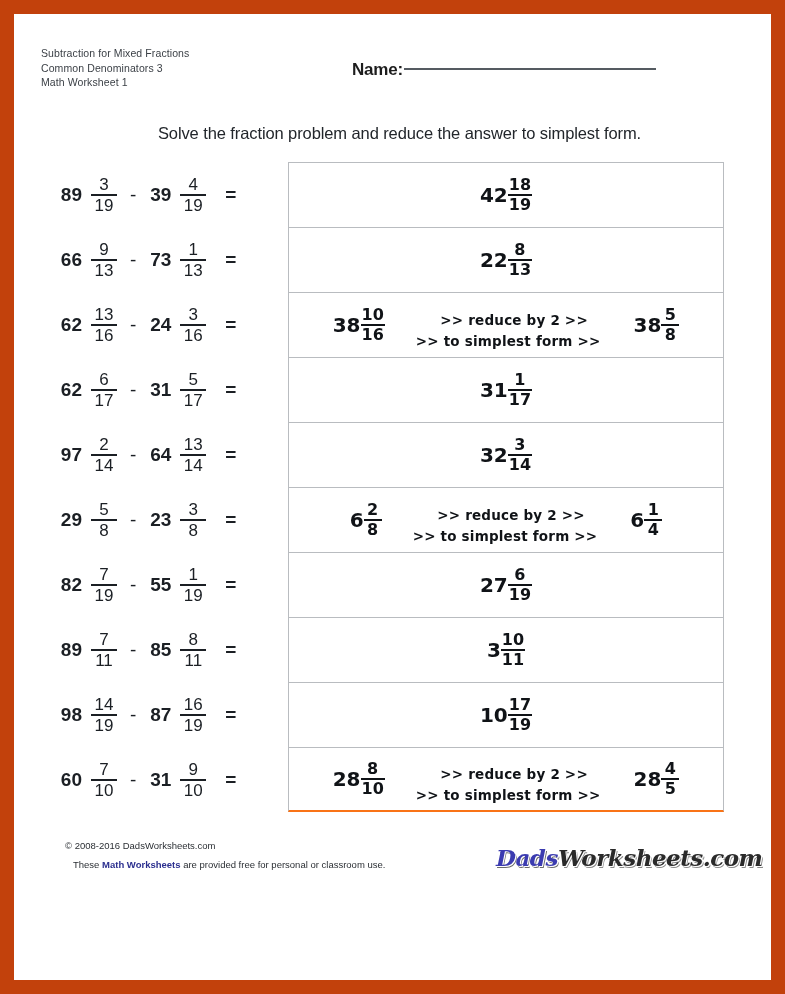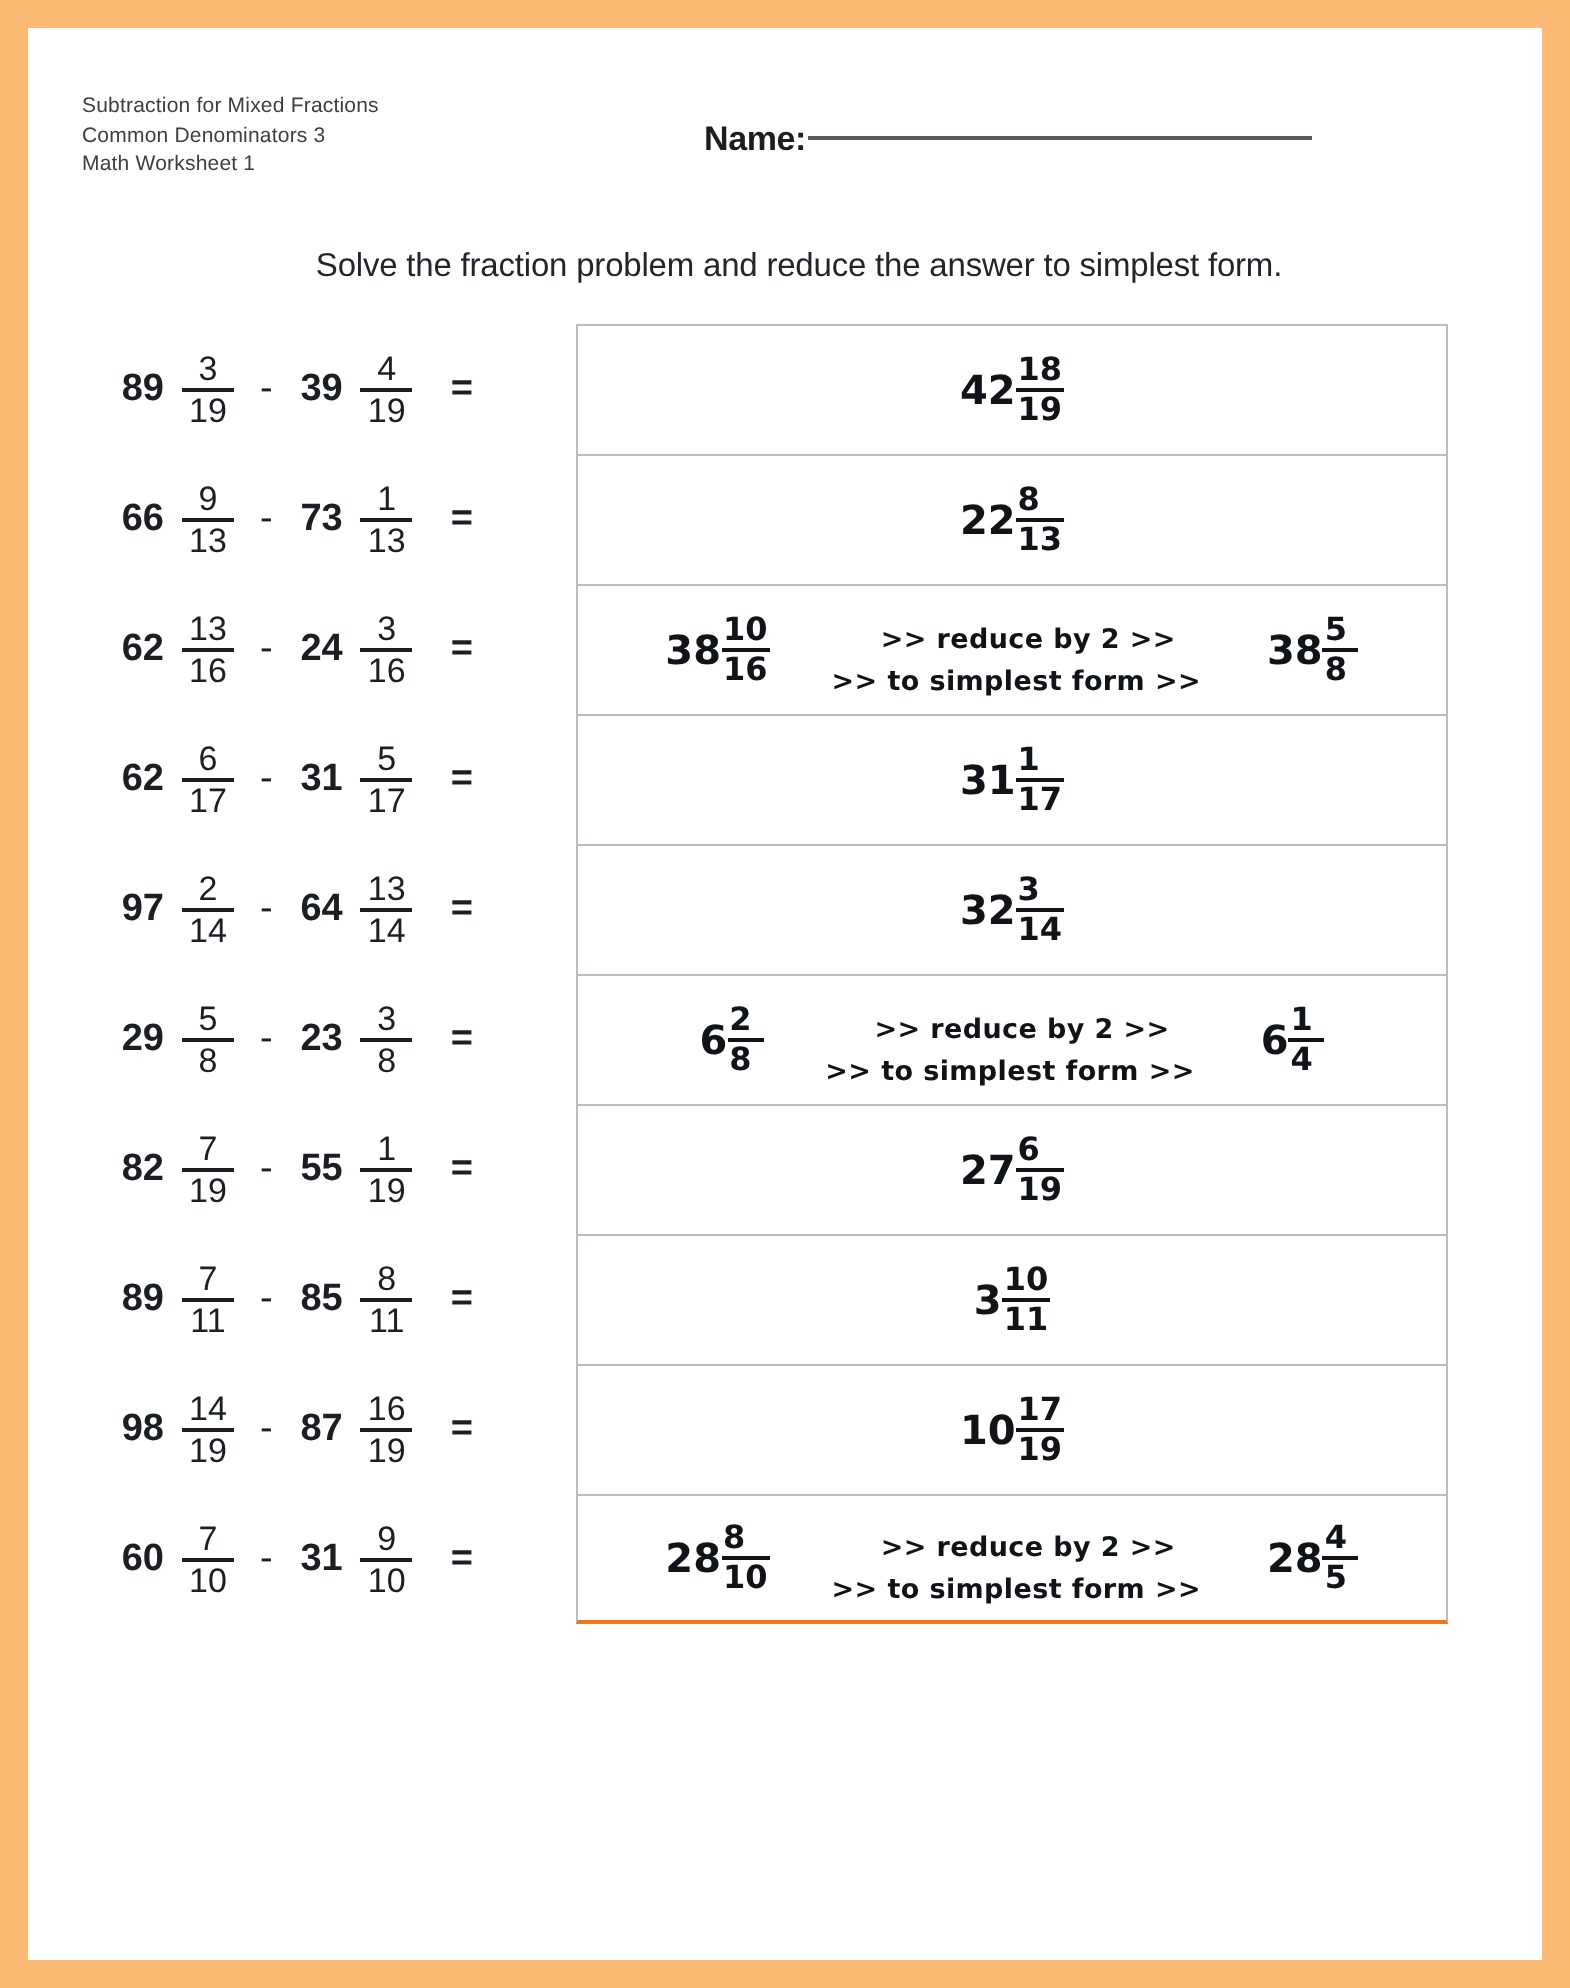--- a/index.html
+++ b/index.html
@@ -13,21 +13,21 @@
     font-family: "Liberation Sans", sans-serif;
     overflow: hidden;
   }
 
   
   #page-frame {
     position: absolute;
     left: 0; top: 0;
     width: 785px;
     height: 994px;
-    background: #fdba74;
+    background: #c2410c;
     box-sizing: border-box;
   }
   #paper {
     position: absolute;
     left: 14px;
     top: 14px;
     width: 757px;
     height: 966px;
     background: #ffffff;
     box-sizing: border-box;
@@ -170,21 +170,21 @@
     font-weight: bold;
     color: #101317;
   }
   .mixed .m-whole {
     font-size: 20px;
     line-height: 1;
   }
   .mixed .m-frac {
     display: inline-flex;
     flex-direction: column;
-    align-items: flex-start;
+    align-items: center;
     line-height: 1.0;
   }
   .mixed .m-num {
     font-size: 16px;
     padding: 0 1px 1px 1px;
   }
   .mixed .m-bar {
     height: 2px;
     width: 100%;
     min-width: 18px;
@@ -610,15 +610,26 @@
                   <span class="m-num">4</span>
                   <span class="m-bar"></span>
                   <span class="m-den">5</span>
                 </span>
               </span>
             </div>
           </div>
         </div>
       </div>
 
+    <div id="footer">
+      <div id="copyright">
+        <span>© 2008-2016 DadsWorksheets.com</span>
+        <span id="copy-line2">
+          <span>These </span><span class="link-bold">Math Worksheets</span><span> are provided free for personal or classroom use.</span>
+        </span>
+      </div>
+      <div id="logo">
+        <span class="logo-dads">Dads</span><span class="logo-rest">Worksheets.com</span>
+      </div>
+    </div>
 
   </div>
 </div>
 
 </body></html>

